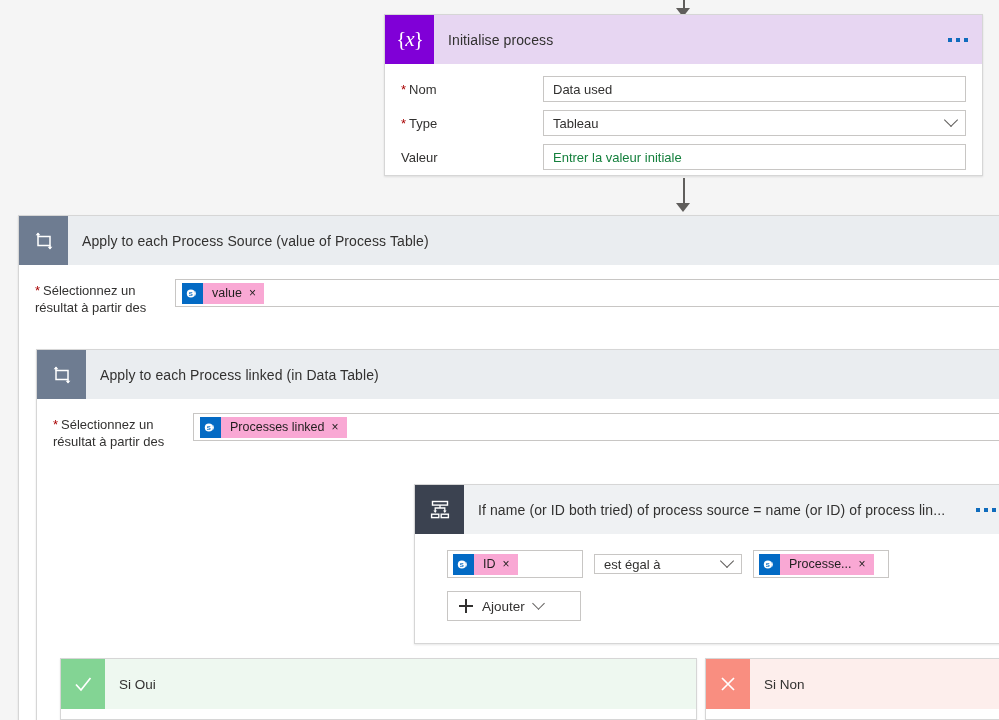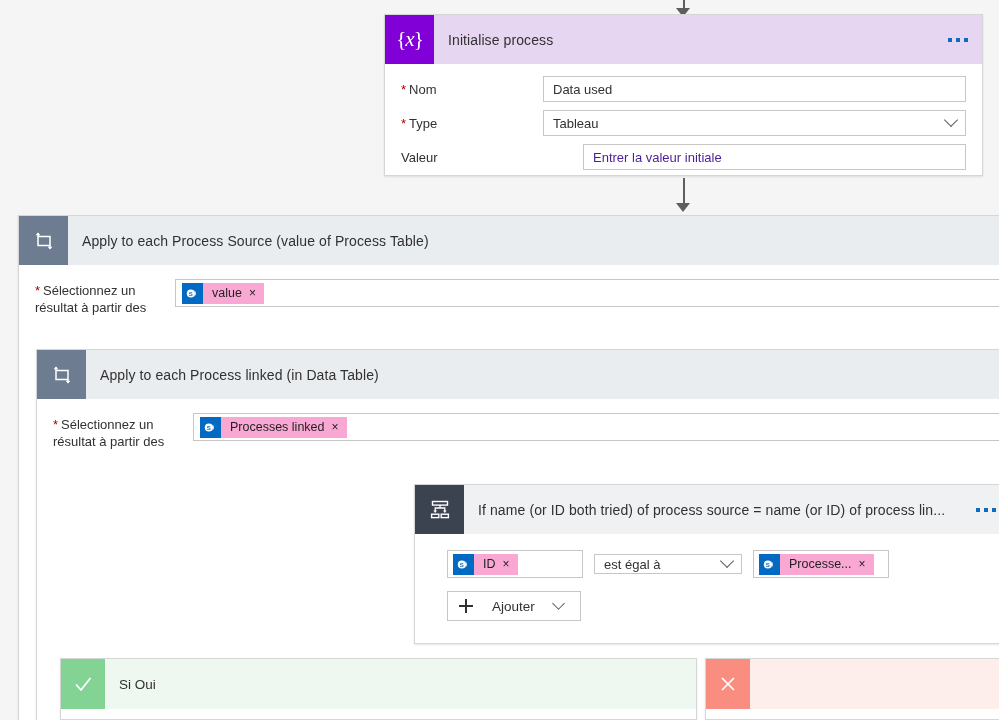--- a/index.html
+++ b/index.html
@@ -107,21 +107,21 @@
     height: 26px;
     border: 1px solid #c8c6c4;
     background: #ffffff;
     display: flex;
     align-items: center;
     padding: 0 9px;
     font-size: 13px;
     box-sizing: border-box;
     position: relative;
   }
-  .form-field.placeholder { color: #4c1d95; margin-left: 40px; }
+  .form-field.placeholder { color: #15803d; }
   .chev {
     position: absolute;
     right: 9px;
     width: 9px;
     height: 9px;
     border-right: 1.4px solid #605e5c;
     border-bottom: 1.4px solid #605e5c;
     transform: translateY(-3px) rotate(45deg);
   }
 
@@ -235,21 +235,21 @@
     position: relative;
   }
   .add-btn {
     margin-top: 13px;
     width: 134px;
     height: 30px;
     border: 1px solid #c8c6c4;
     background: #ffffff;
     display: flex;
     align-items: center;
-    gap: 19px;
+    gap: 9px;
     padding: 0 11px;
     font-size: 13.5px;
     box-sizing: border-box;
     cursor: pointer;
   }
   .plus {
     position: relative;
     width: 14px;
     height: 14px;
   }
@@ -527,14 +527,15 @@
   </div>
 </div>
 
 <div class="branch" id="branch-no">
   <div class="branch-header">
     <div class="branch-icon">
       <svg width="22" height="22" viewBox="0 0 22 22">
         <path d="M5 5 L17 17 M17 5 L5 17" fill="none" stroke="#ffffff" stroke-width="1.7"></path>
       </svg>
     </div>
+    <div class="branch-title">Si Non</div>
   </div>
 </div>
 
 </body></html>

